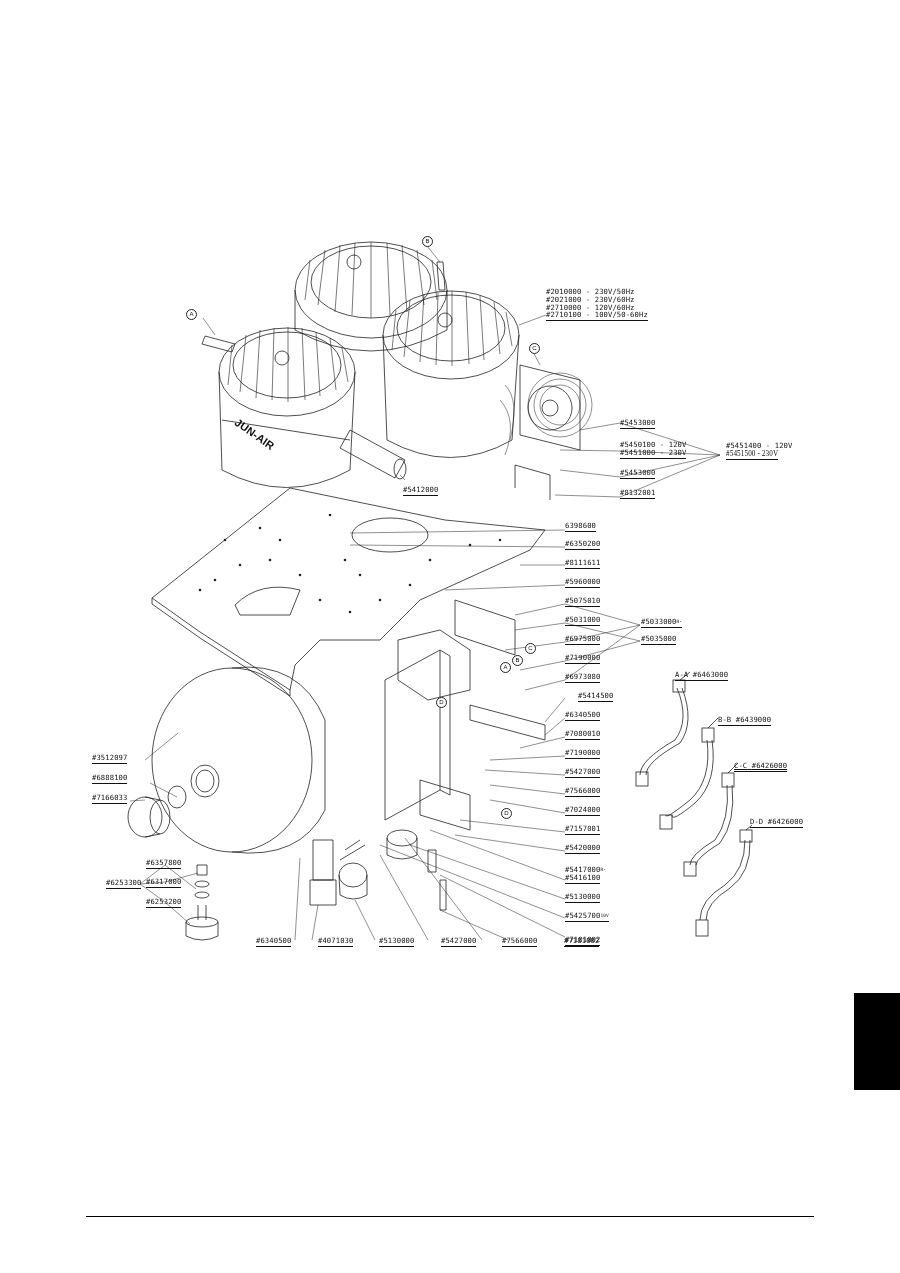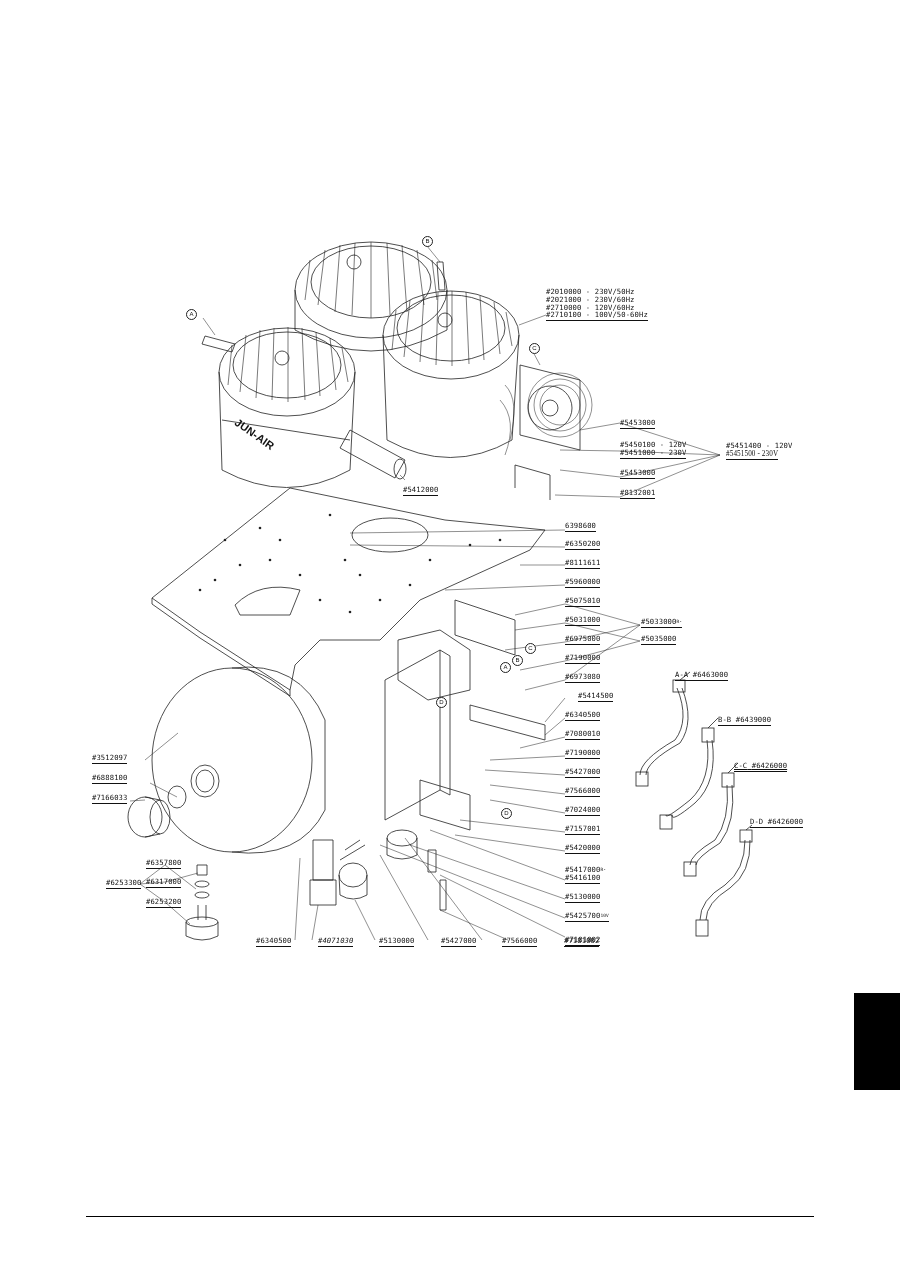--- a/index.html
+++ b/index.html
@@ -262,21 +262,21 @@
 
   <div class="lbl u" style="left:92px;top:754px;">#3512097</div>
   <div class="lbl u" style="left:92px;top:774px;">#6888100</div>
   <div class="lbl u" style="left:92px;top:794px;">#7166033</div>
   <div class="lbl u" style="left:146px;top:859px;">#6357800</div>
   <div class="lbl u" style="left:90px;top:879px;margin-left:16px;">#6253300</div>
   <div class="lbl u" style="left:146px;top:878px;">#6317000</div>
   <div class="lbl u" style="left:146px;top:898px;">#6253200</div>
 
   <div class="lbl u" style="left:256px;top:937px;">#6340500</div>
-  <div class="lbl u" style="left:318px;top:937px;font-style:italic;">#4071030</div>
+  <div class="lbl u" style="left:318px;top:937px;">#4071030</div>
   <div class="lbl u" style="left:379px;top:937px;">#5130000</div>
   <div class="lbl u" style="left:441px;top:937px;">#5427000</div>
   <div class="lbl u" style="left:502px;top:937px;">#7566000</div>
   <div class="lbl u" style="left:564px;top:937px;">#7181002</div>
 
   <div class="lbl u" style="left:675px;top:671px;"><span>A-A</span>&nbsp;<span>#6463000</span></div>
   <div class="lbl u" style="left:718px;top:716px;"><span>B-B</span>&nbsp;<span>#6439000</span></div>
   <div class="lbl u" style="left:734px;top:762px;text-decoration:underline;"><span>C-C</span>&nbsp;<span>#6426000</span></div>
   <div class="lbl u" style="left:750px;top:818px;"><span>D-D</span>&nbsp;<span>#6426000</span></div>
 

